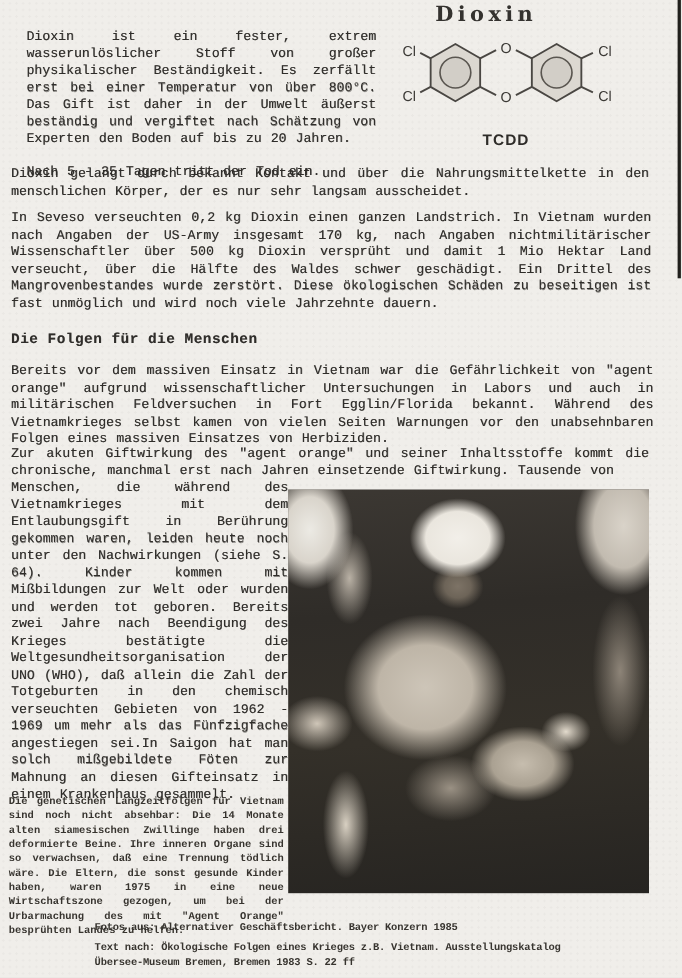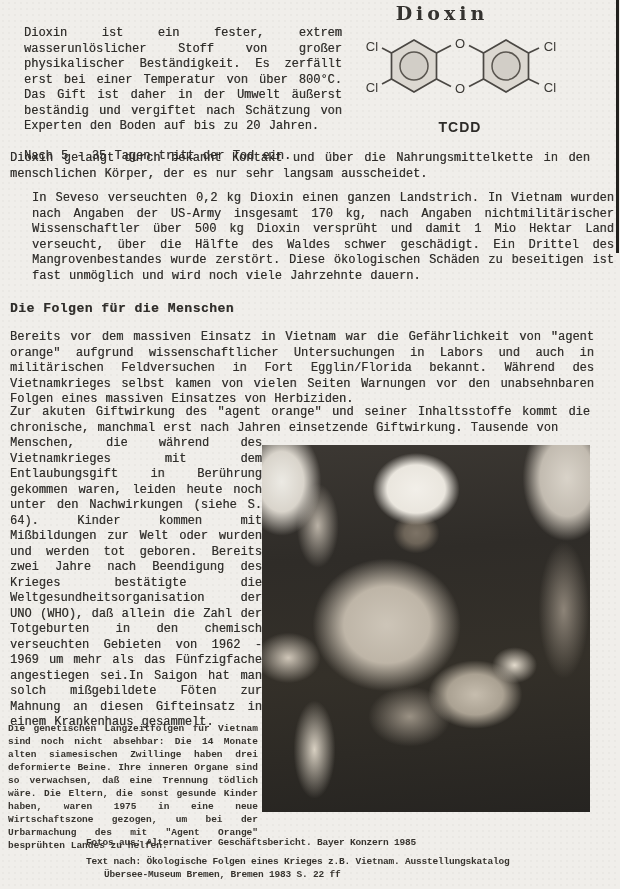--- a/index.html
+++ b/index.html
@@ -46,21 +46,21 @@
     font-weight: bold;
     font-size: 14px;
     letter-spacing: 1px;
     color: #2e2c29;
   }
   .edge-line {
     left: 616px; top: 0; width: 2.5px; height: 253px;
     background: #21201d;
   }
   .para-contact { left: 10px; top: 151px; width: 580px; }
-  .para-seveso  { left: 10px; top: 191px; width: 582px; margin-left: 22px; }
+  .para-seveso  { left: 10px; top: 191px; width: 582px; }
   .section-heading {
     left: 10px; top: 301px;
     font-size: 13px;
     font-weight: bold;
     letter-spacing: 0.5px;
     text-shadow: 0.3px 0.2px 0 rgba(47,45,42,0.5);
   }
   .para-bereits { left: 10px; top: 330px; width: 584px; }
   .para-zur     { left: 10px; top: 405px; width: 580px; }
   .narrow-col   { left: 10px; top: 436px; width: 252px; }
@@ -92,21 +92,21 @@
   .source-line {
     font-size: 9.5px;
     line-height: 12px;
     font-weight: bold;
     color: #37342f;
     letter-spacing: -0.2px;
     white-space: nowrap;
   }
   .source-1 { left: 86px; top: 837px; }
   .source-2 { left: 86px; top: 856px; }
-  .source-3 { left: 104px; top: 869px; }
+  .source-3 { left: 86px; top: 869px; }
   .atom-label {
     font-family: "Liberation Sans", "DejaVu Sans", sans-serif;
     font-size: 13px;
     fill: #3b3935;
   }
 </style>
 </head>
 <body>
 
 <div class="page">

